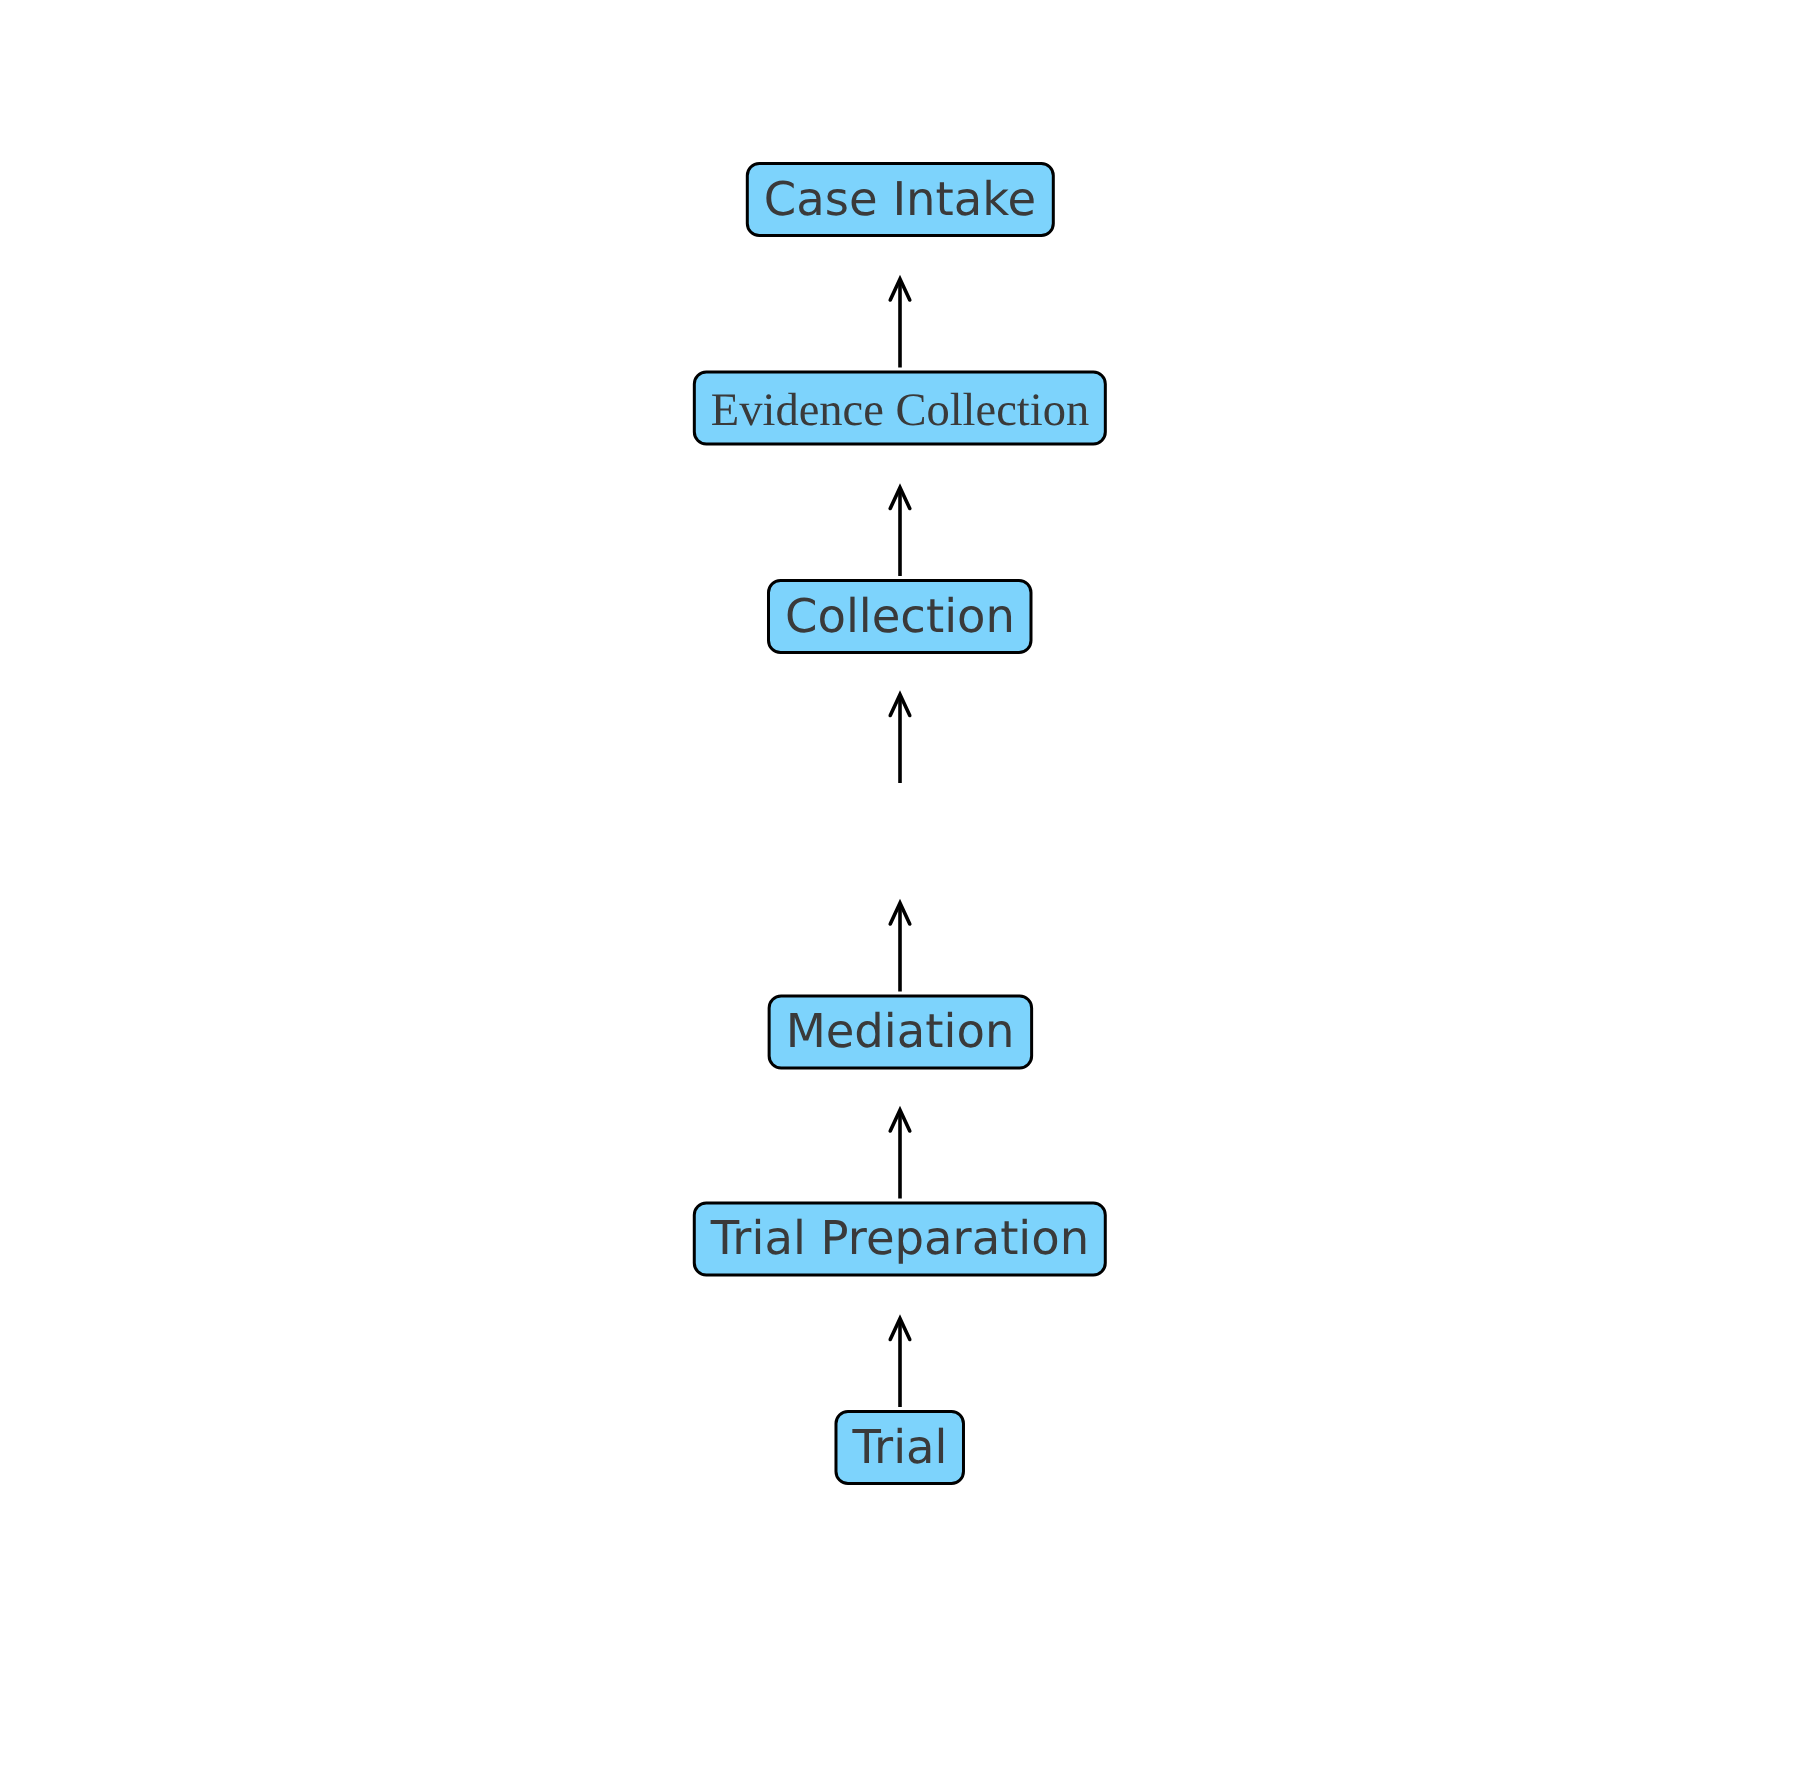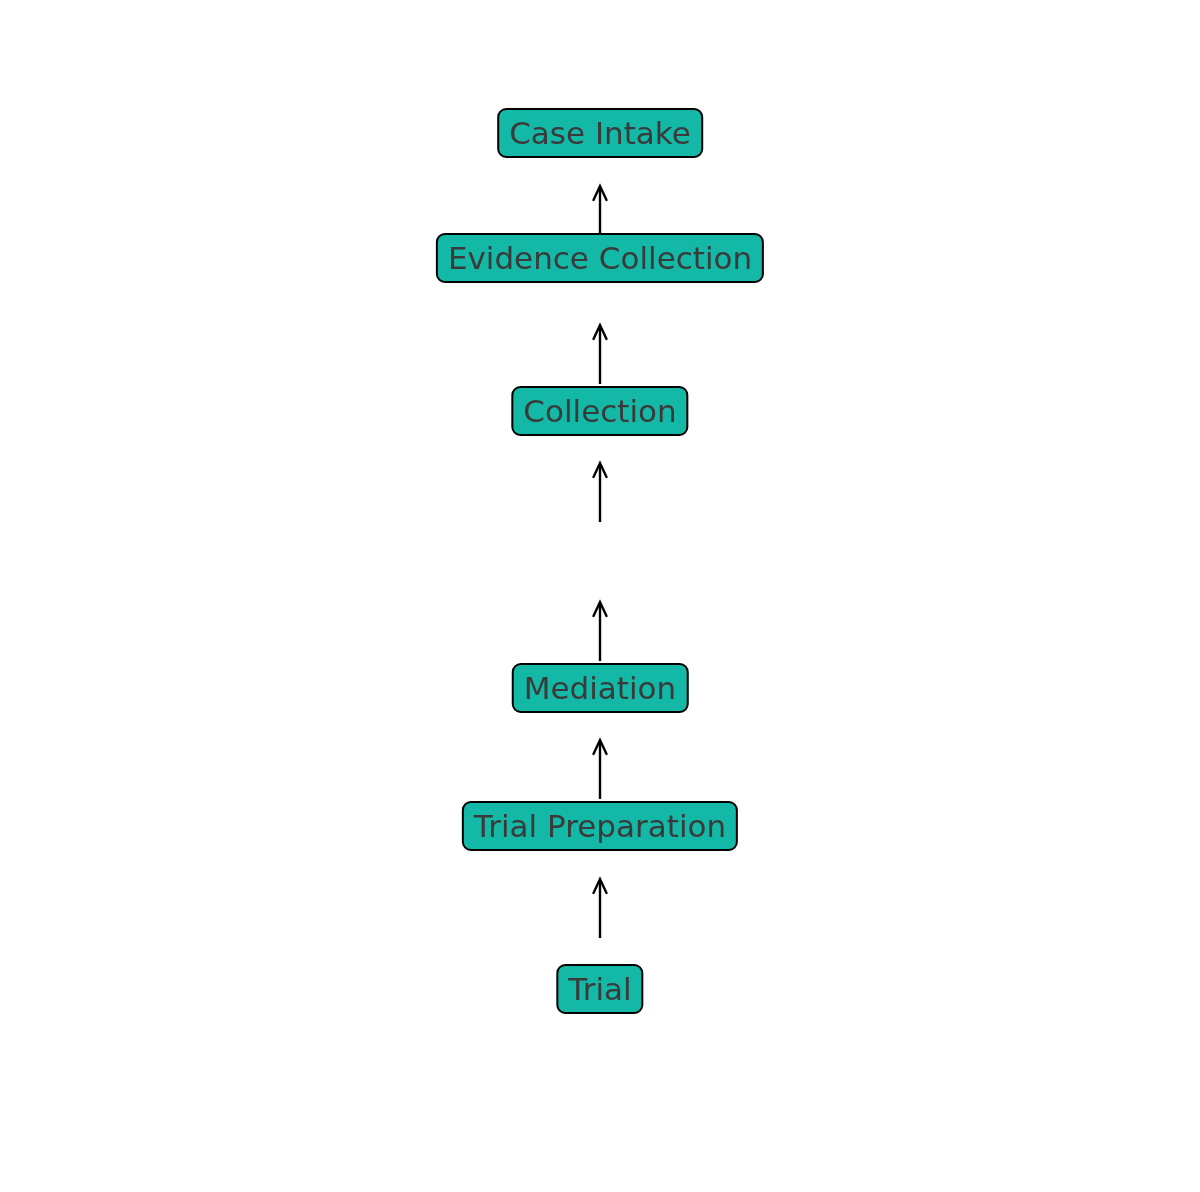--- a/index.html
+++ b/index.html
@@ -18,35 +18,35 @@
   .node {
     position: absolute;
     left: 50%;
     transform: translateX(-50%);
     box-sizing: border-box;
     height: 50px;
     padding: 0 10px;
     display: flex;
     align-items: center;
     justify-content: center;
-    background: #14b8a6;
+    background: #7dd3fc;
     border: 2px solid #000000;
     border-radius: 9px;
     font-size: 31px;
     line-height: 1;
     color: #3a3a3a;
     white-space: nowrap;
   }
   .node-1 { top: 108px; }
-  .node-2 { top: 233px; }
+  .node-2 { top: 247px; font-family: Liberation Serif, serif; }
   .node-3 { top: 386px; }
   .node-4 { top: 524px; }
   .node-5 { top: 663px; }
   .node-6 { top: 801px; }
-  .node-7 { top: 964px; }
+  .node-7 { top: 940px; }
   #arrow-layer {
     position: absolute;
     left: 0;
     top: 0;
     width: 1200px;
     height: 1192px;
     pointer-events: none;
   }
   .arrow-line {
     stroke: #000000;

